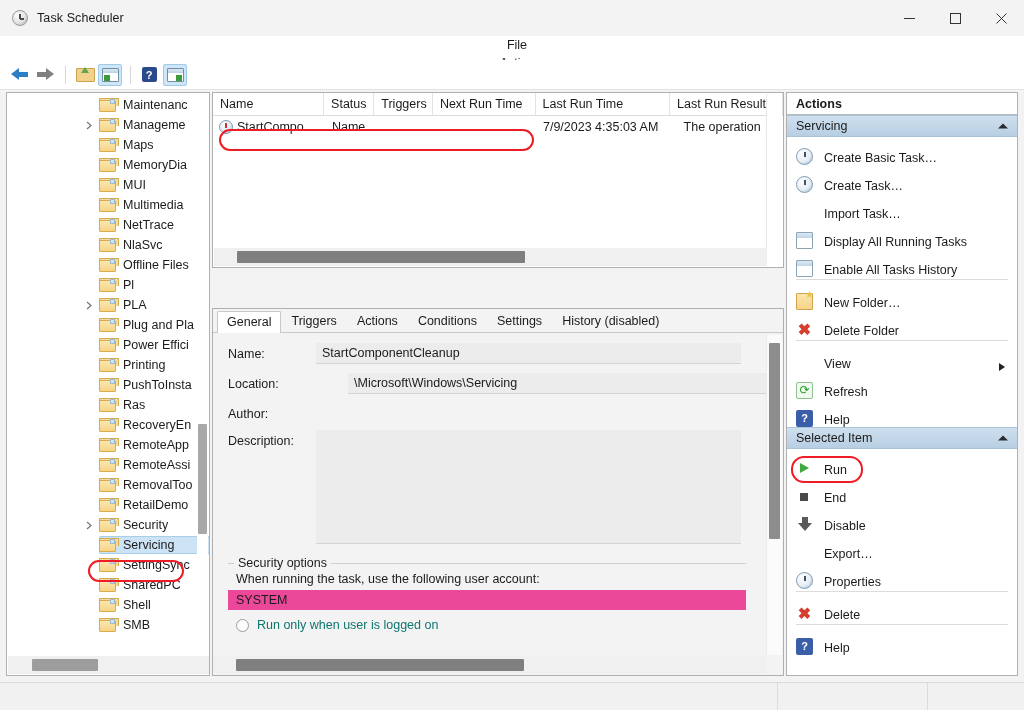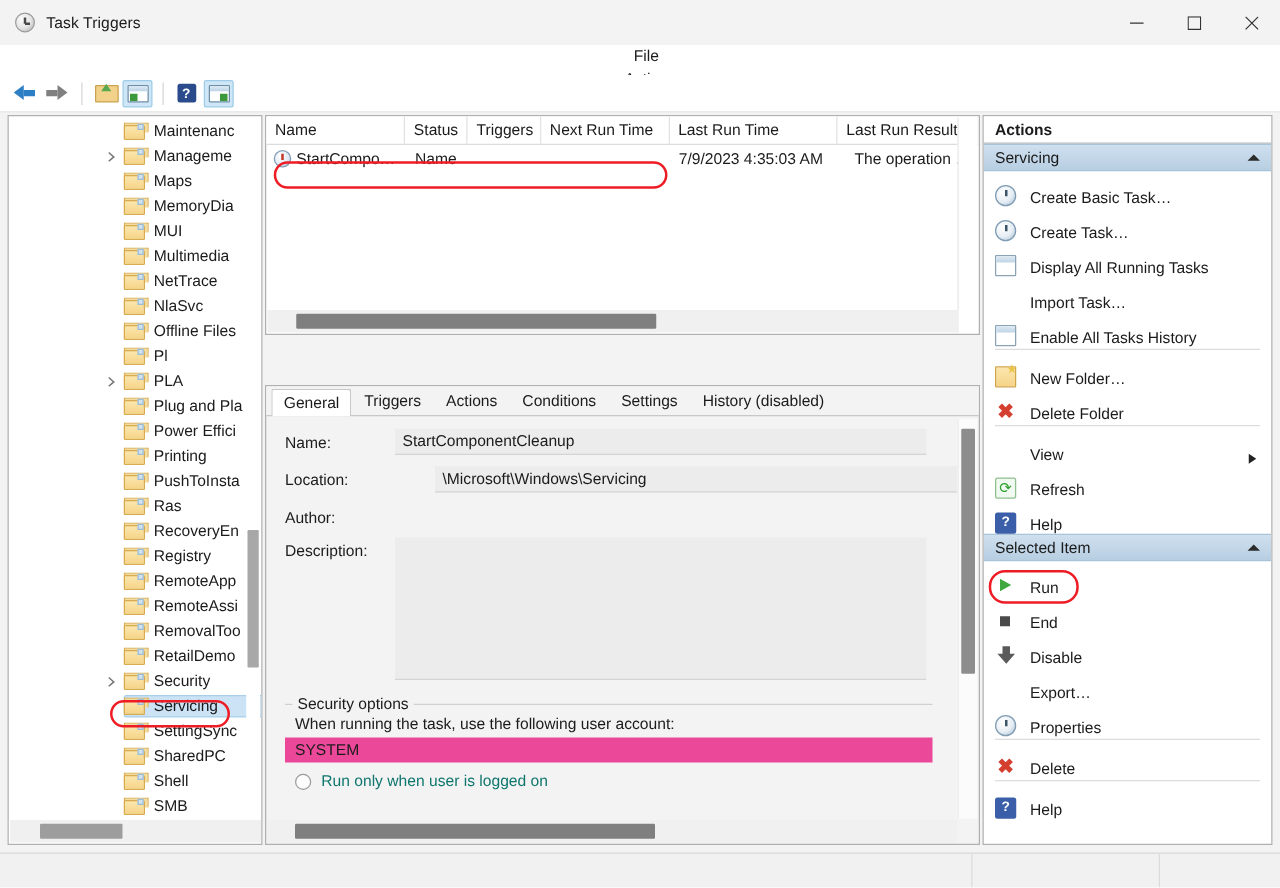--- a/index.html
+++ b/index.html
@@ -412,21 +412,21 @@
     pointer-events: none; z-index: 50;
   }
 </style>
 </head>
 <body>
 
 <div id="app">
 
   <div class="titlebar">
     <div class="title-icon"></div>
-    <div class="title-text">Task Triggers</div>
+    <div class="title-text">Task Scheduler</div>
     <div class="win-controls">
       <div class="win-btn">
         <svg width="11" height="11" viewBox="0 0 11 11">
             <line x1="0" y1="5.5" x2="11" y2="5.5" stroke="#333" stroke-width="1"></line>
           </svg>
       </div>
       <div class="win-btn">
         <svg width="11" height="11" viewBox="0 0 11 11">
             <rect x="0.5" y="0.5" width="10" height="10" fill="none" stroke="#333" stroke-width="1"></rect>
           </svg>
@@ -616,28 +616,20 @@
             </div>
             <div class="tree-label">Ras</div>
           </div>
           <div class="tree-row">
             <div class="tree-folder">
               <div class="tab"></div>
               <div class="body"></div>
               <div class="sheet"></div>
             </div>
             <div class="tree-label">RecoveryEn</div>
-          </div>
-          <div class="tree-row">
-            <div class="tree-folder">
-              <div class="tab"></div>
-              <div class="body"></div>
-              <div class="sheet"></div>
-            </div>
-            <div class="tree-label">Registry</div>
           </div>
           <div class="tree-row">
             <div class="tree-folder">
               <div class="tab"></div>
               <div class="body"></div>
               <div class="sheet"></div>
             </div>
             <div class="tree-label">RemoteApp</div>
           </div>
           <div class="tree-row">
@@ -820,26 +812,26 @@
           </div>
           <div class="action-item">
             <div class="action-icon ai-clock"></div>
             <div class="action-label">Create Basic Task…</div>
           </div>
           <div class="action-item">
             <div class="action-icon ai-clock"></div>
             <div class="action-label">Create Task…</div>
           </div>
           <div class="action-item">
+            <div class="action-icon"></div>
+            <div class="action-label">Import Task…</div>
+          </div>
+          <div class="action-item">
             <div class="action-icon ai-sq"></div>
             <div class="action-label">Display All Running Tasks</div>
-          </div>
-          <div class="action-item">
-            <div class="action-icon"></div>
-            <div class="action-label">Import Task…</div>
           </div>
           <div class="action-item">
             <div class="action-icon ai-sq"></div>
             <div class="action-label">Enable All Tasks History</div>
           </div>
           <div class="action-sep"></div>
           <div class="action-item">
             <div class="action-icon ai-folder-new"></div>
             <div class="action-label">New Folder…</div>
           </div>

